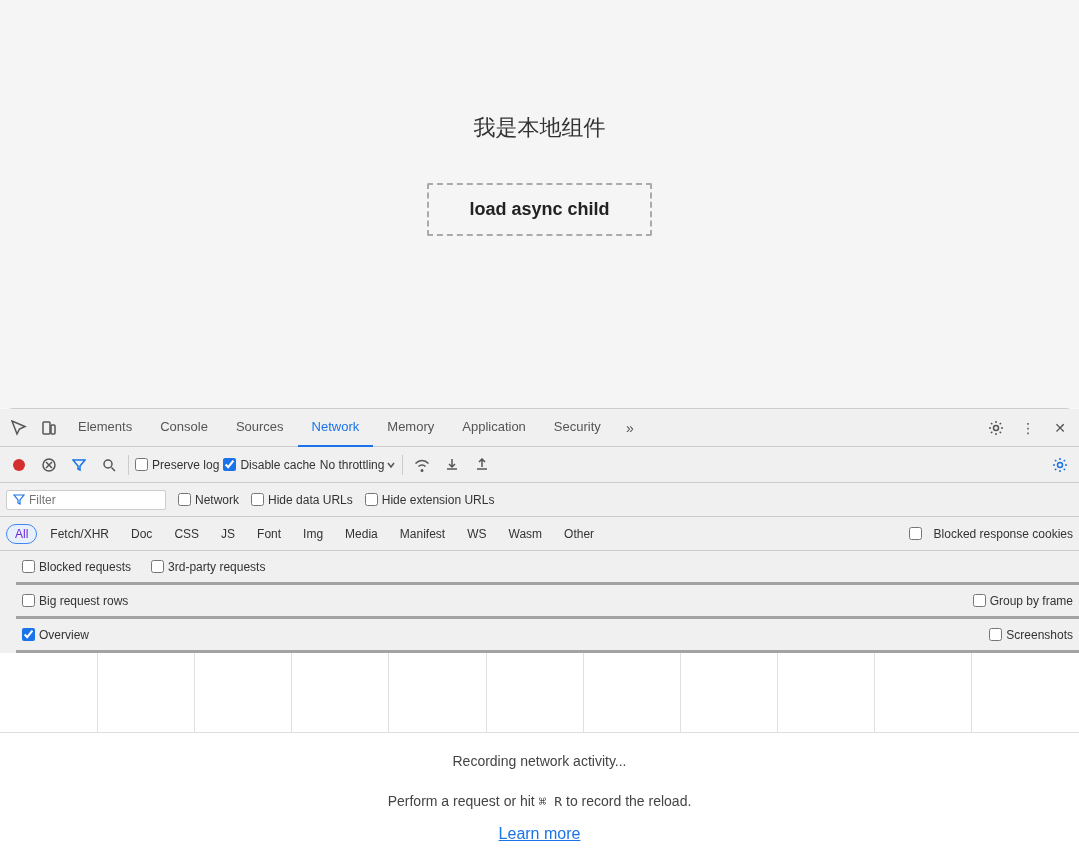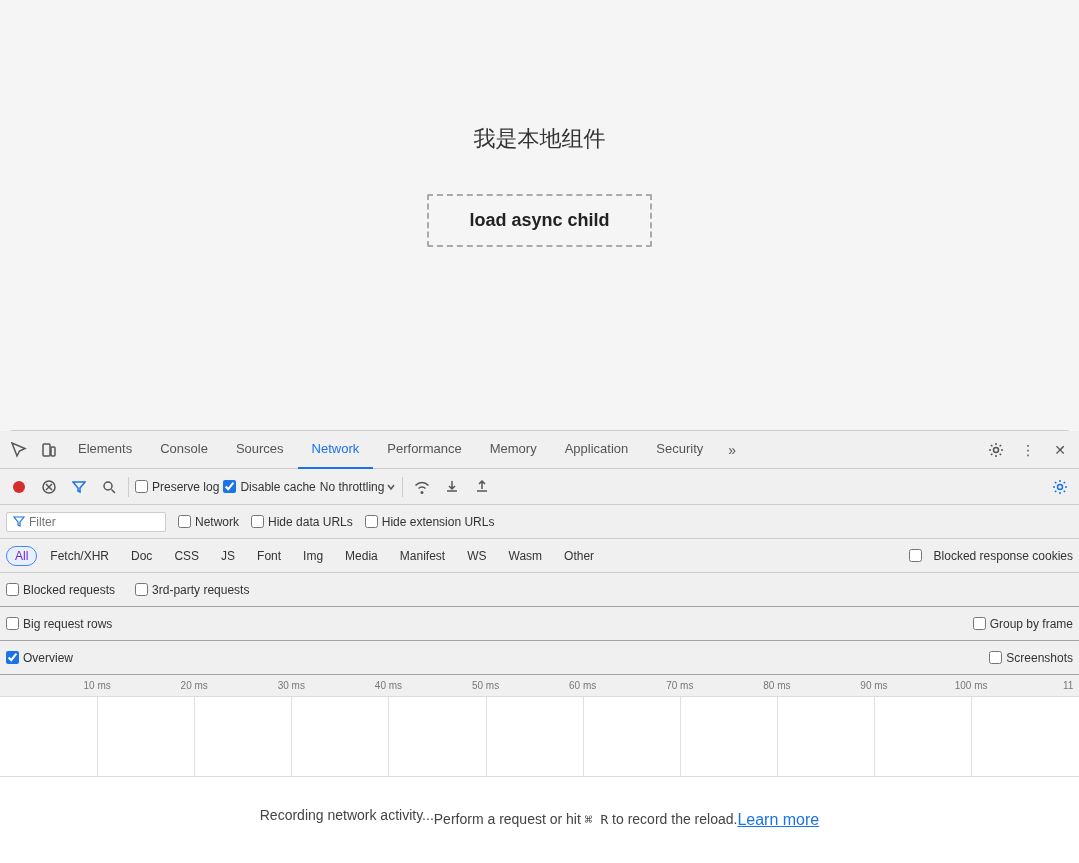--- a/index.html
+++ b/index.html
@@ -247,24 +247,25 @@
       cursor: pointer;
       margin-left: auto;
       white-space: nowrap;
     }
 
     
     .devtools-options-row {
       display: flex;
       align-items: center;
       background: #f0f0f0;
-      border-bottom: 1px solid #a3a3a3;
+      border-bottom: 3px solid #a3a3a3;
       padding: 4px 6px;
       gap: 20px;
       height: 34px;
+      margin-left: 16px;
     }
 
     .option-check {
       display: flex;
       align-items: center;
       gap: 4px;
       font-size: 12px;
       color: #333;
       cursor: pointer;
       white-space: nowrap;
@@ -308,21 +309,21 @@
       background: #fff;
       border-bottom: 1px solid #ddd;
       position: relative;
       overflow: hidden;
     }
 
     
     .devtools-empty {
       flex: 1;
       display: flex;
-      flex-direction: row;
+      flex-direction: column;
       align-items: center;
       justify-content: center;
       background: #fff;
       padding: 20px;
     }
 
     .empty-recording {
       font-size: 14px;
       color: #444;
       margin-bottom: 10px;
@@ -390,21 +391,20 @@
       <svg width="16" height="16" viewBox="0 0 16 16" fill="none">
         <rect x="2" y="2" width="7" height="12" rx="1" stroke="#555" stroke-width="1.5"></rect>
         <rect x="10" y="5" width="4" height="9" rx="1" stroke="#555" stroke-width="1.5"></rect>
       </svg>
     </button>
 
     <div class="devtools-tab">Elements</div>
     <div class="devtools-tab">Console</div>
     <div class="devtools-tab">Sources</div>
     <div class="devtools-tab active">Network</div>
-    <div class="devtools-tab">Performance</div>
     <div class="devtools-tab">Memory</div>
     <div class="devtools-tab">Application</div>
     <div class="devtools-tab">Security</div>
     <button class="devtools-icon-btn" title="More tabs">»</button>
 
     <div class="devtools-tabs-spacer"></div>
 
     <div class="devtools-tabs-right">
       <button class="devtools-icon-btn" title="Settings">
         <svg width="16" height="16" viewBox="0 0 16 16" fill="none">
@@ -573,35 +573,20 @@
     </label>
 
     <div class="options-col-right">
       <label class="option-check">
         <input type="checkbox" style="">
         <span>Screenshots</span>
       </label>
     </div>
   </div>
 
-  <div class="devtools-timeline-header">
-    <div class="timeline-ticks">
-      <span class="timeline-tick" style="left: 9%">10 ms</span>
-      <span class="timeline-tick" style="left: 18%">20 ms</span>
-      <span class="timeline-tick" style="left: 27%">30 ms</span>
-      <span class="timeline-tick" style="left: 36%">40 ms</span>
-      <span class="timeline-tick" style="left: 45%">50 ms</span>
-      <span class="timeline-tick" style="left: 54%">60 ms</span>
-      <span class="timeline-tick" style="left: 63%">70 ms</span>
-      <span class="timeline-tick" style="left: 72%">80 ms</span>
-      <span class="timeline-tick" style="left: 81%">90 ms</span>
-      <span class="timeline-tick" style="left: 90%">100 ms</span>
-      <span class="timeline-tick" style="left: 99%">11</span>
-    </div>
-  </div>
 
   <div class="devtools-timeline-chart">
     <div class="timeline-gridline" style="left: 9%"></div>
     <div class="timeline-gridline" style="left: 18%"></div>
     <div class="timeline-gridline" style="left: 27%"></div>
     <div class="timeline-gridline" style="left: 36%"></div>
     <div class="timeline-gridline" style="left: 45%"></div>
     <div class="timeline-gridline" style="left: 54%"></div>
     <div class="timeline-gridline" style="left: 63%"></div>
     <div class="timeline-gridline" style="left: 72%"></div>

